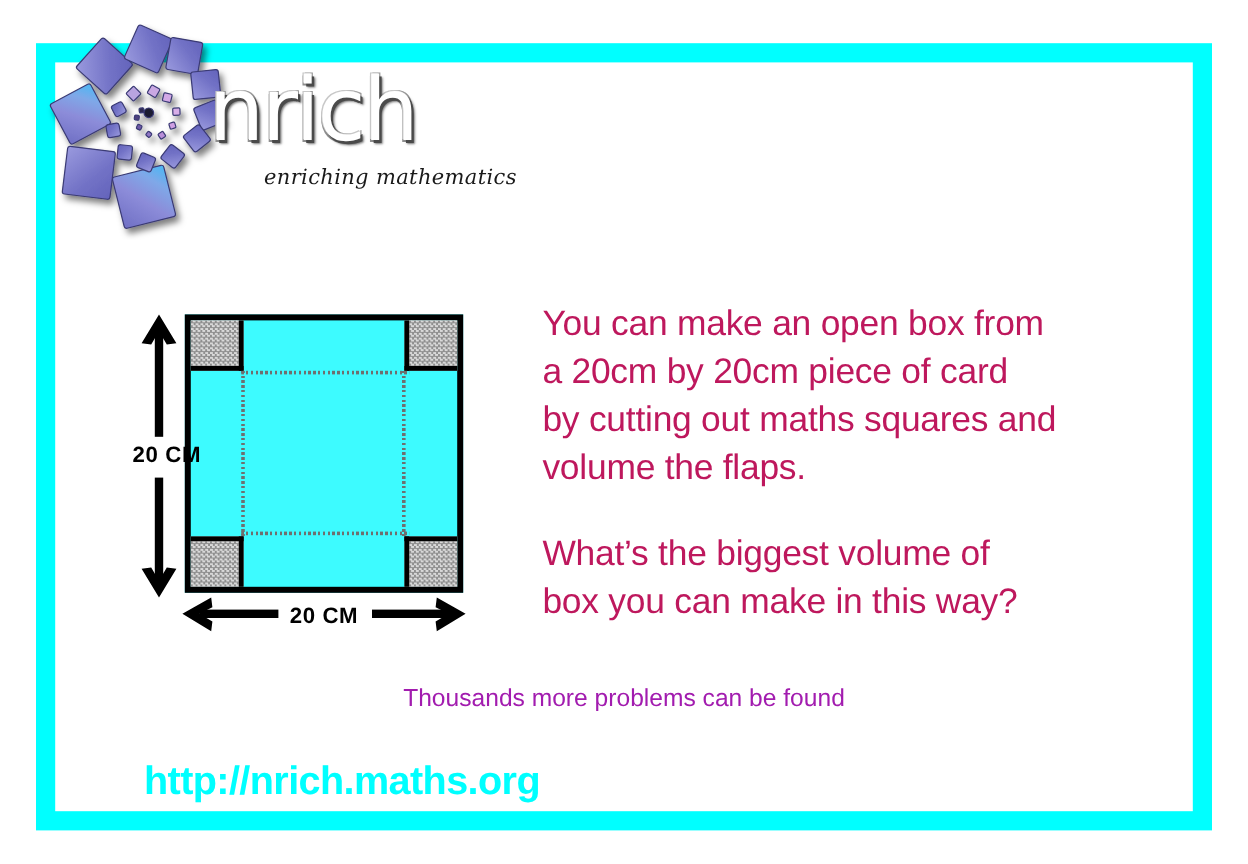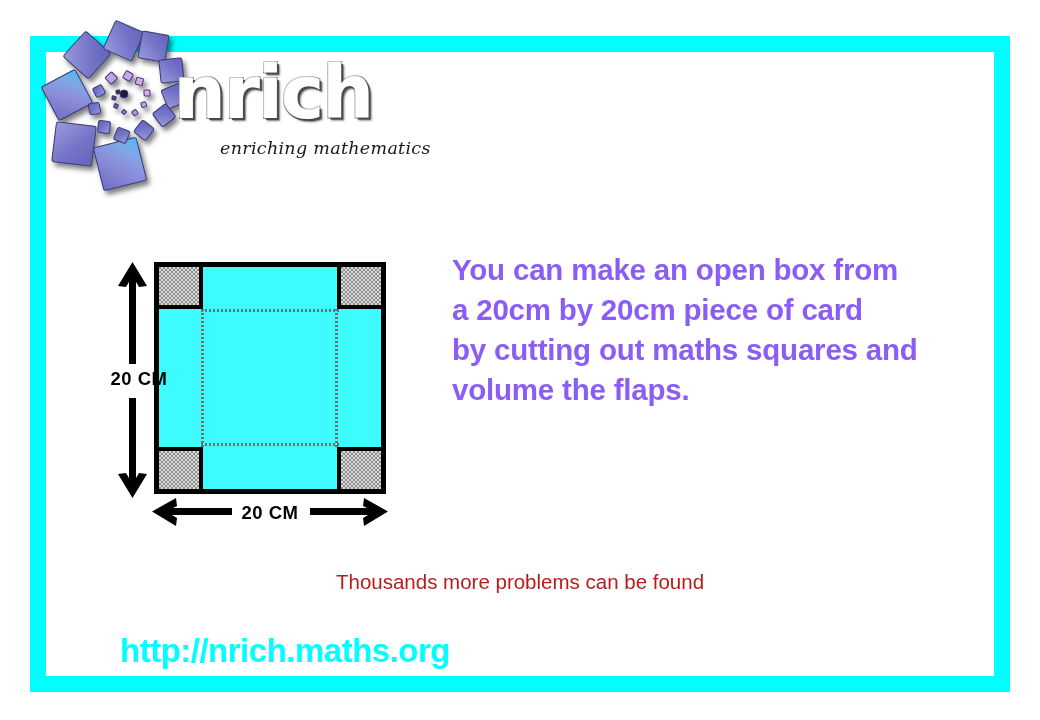--- a/index.html
+++ b/index.html
@@ -59,21 +59,21 @@
   #logo-wordmark {
     position: absolute;
     left: 138px;
     top: 34px;
     width: 220px;
     height: 78px;
   }
   .nrich-word {
     font-family: "DejaVu Sans", sans-serif;
     font-size: 73px;
-    font-weight: bold;
+    font-weight: normal;
     color: #ffffff;
     letter-spacing: -2px;
     line-height: 78px;
     text-shadow:
        2px 2px 0 #4a4a4a,
        3px 3px 2px rgba(0,0,0,0.55),
       -1px -1px 0 #c8c8c8,
        1px -1px 0 #9a9a9a,
       -1px  1px 0 #8f8f8f;
     white-space: nowrap;
@@ -102,22 +102,22 @@
     color: #000000;
     letter-spacing: -0.5px;
     white-space: nowrap;
   }
 
   
   .body-block {
     position: absolute;
     left: 452px;
     font-size: 29.5px;
-    font-weight: bold;
-    color: #8b5cf6;
+    font-weight: normal;
+    color: #be185d;
     line-height: 40px;
     letter-spacing: -0.2px;
   }
   #para1 { top: 250px; width: 510px; }
   #para2 { top: 442px; width: 500px; }
   .body-block > div { white-space: nowrap; }
 
   
   #diagram {
     position: absolute;
@@ -223,21 +223,21 @@
   #shaft-h-right { left: 160px; width: 66px; }
 
   
   #footer-text {
     position: absolute;
     left: 120px;
     top: 568px;
     width: 800px;
     text-align: center;
     font-size: 20.5px;
-    color: #b91c1c;
+    color: #a21caf;
     line-height: 27px;
   }
   #footer-url {
     position: absolute;
     left: 120px;
     top: 632px;
     width: 800px;
     text-align: left;
     font-size: 33px;
     font-weight: bold;
@@ -311,20 +311,24 @@
   </div>
 
 
   <div class="body-block" id="para1">
     <div>You can make an open box from</div>
     <div>a 20cm by 20cm piece of card</div>
     <div>by cutting out maths squares and</div>
     <div>volume the flaps.</div>
   </div>
 
+  <div class="body-block" id="para2">
+    <div>What’s the biggest volume of</div>
+    <div>box you can make in this way?</div>
+  </div>
 
   <div id="diagram">
 
     <div id="card">
       <div class="corner-cut tl"></div>
       <div class="corner-cut tr"></div>
       <div class="corner-cut bl"></div>
       <div class="corner-cut br"></div>
 
       <div class="fold-line" id="fold-top"></div>

